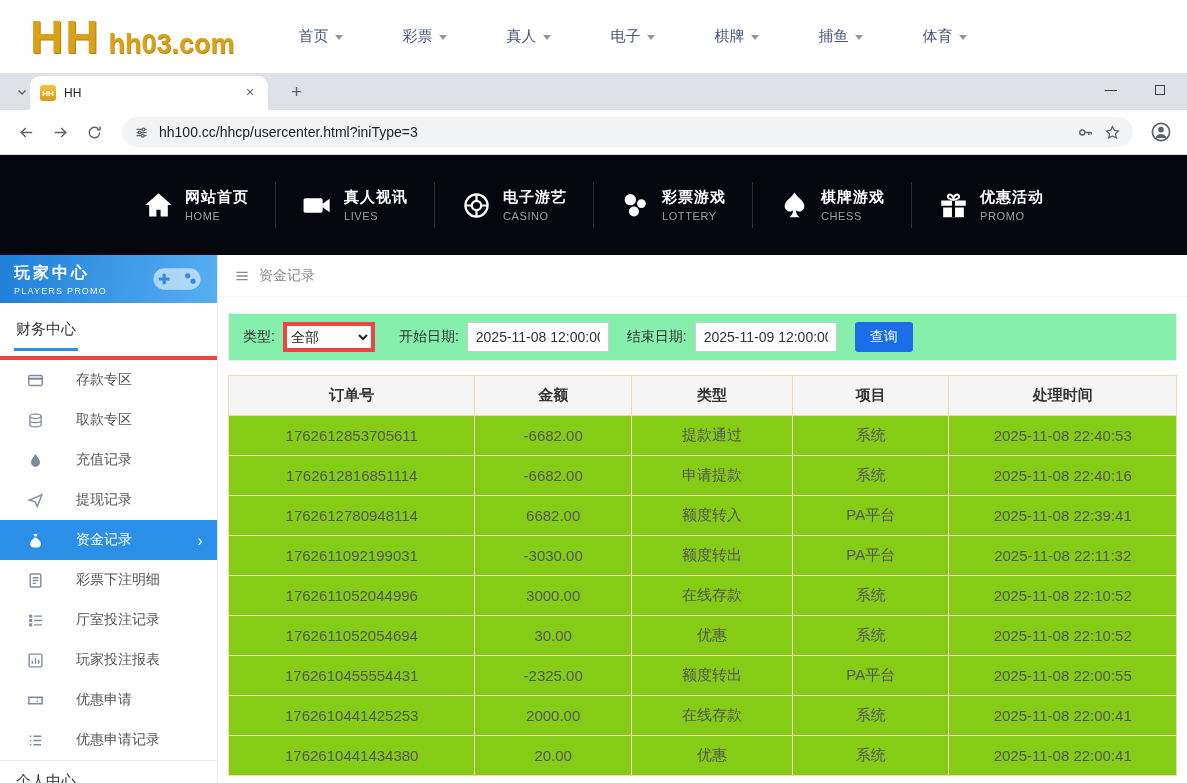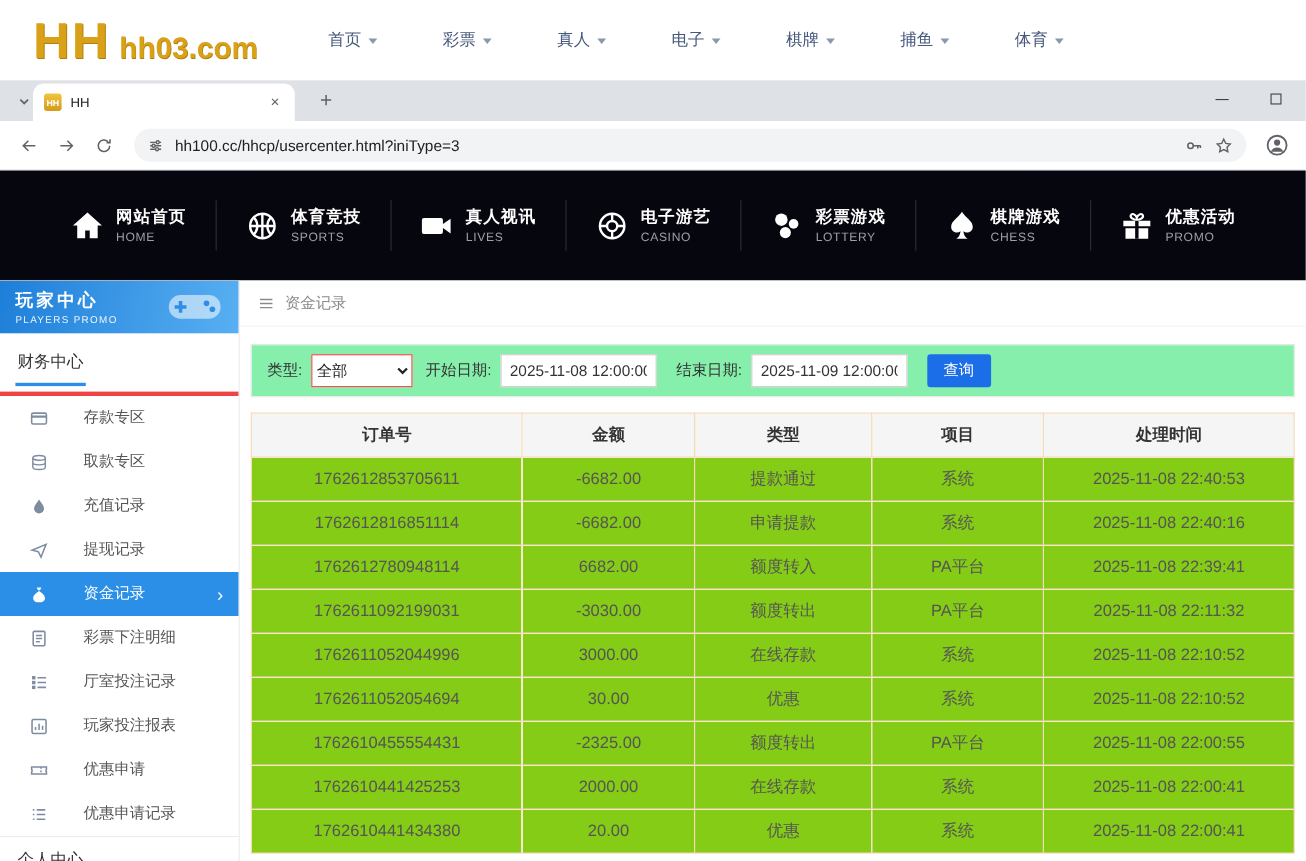--- a/index.html
+++ b/index.html
@@ -90,22 +90,22 @@
   
   .main { flex:1; background:#fff; overflow:hidden; }
   .breadcrumb { height:42px; display:flex; align-items:center; gap:9px; padding:0 16px;
     color:#8a8a8a; font-size:14px; border-bottom:1px solid #f4f4f4; }
   .bc-icon { width:16px; height:16px; color:#8a8a8a; display:flex; }
   .bc-icon svg { width:100%; height:100%; }
 
   .filterbar { margin:16px 10px 0; border:1px solid #ececec; background:#86efac;
     padding:8px 14px; display:flex; align-items:center; gap:8px; font-size:14px; color:#333; height:48px; }
   .filterbar label { flex:none; }
-  .type-select { height:30px; width:92px; font-size:14px; border:1px solid #ef4444; background:#fff;
-    color:#222; margin-right:4px; font-family:inherit; }
+  .type-select { height:30px; width:92px; font-size:14px; border:4px solid #ef4444; background:#fff;
+    color:#222; margin-right:16px; font-family:inherit; }
   .date-input { height:30px; width:142px; border:1px solid #ccc; padding:0 8px; font-size:14px;
     color:#333; margin-right:10px; font-family:inherit; }
   .query-btn { height:30px; padding:0 15px; background:#1c6ee8; color:#fff; border:none;
     border-radius:3px; font-size:14px; cursor:pointer; font-family:inherit; }
 
   .records { width:calc(100% - 20px); margin:14px 10px 0; border-collapse:collapse; table-layout:fixed;border-radius:23px; }
   .records th, .records td { border:1px solid #f3d8b2; height:40px; text-align:center;
     font-size:15px; overflow:hidden; white-space:nowrap; }
   .records th { background:#f5f5f5; color:#333; font-weight:bold; }
   .records td { color:#555; background:#84cc16; }
@@ -226,32 +226,20 @@
                 <path fill="currentColor" d="M12 2.5 1.8 11.6h3v9h5.6v-5.4h3.2v5.4h5.6v-9h3z"></path>
               </svg>
             </span>
             <span class="dnav-text">
               <span class="dnav-title">网站首页</span>
               <span class="dnav-sub">HOME</span>
             </span>
           </div>
           <div class="dnav-item">
             <span class="dnav-icon">
-              <svg viewBox="0 0 24 24" fill="none" stroke="currentColor" stroke-width="1.7">
-                <circle cx="12" cy="12" r="8.6"></circle>
-                <path d="M12 3.4v17.2M3.4 12h17.2M5.9 5.9c3.4 3.4 3.4 8.8 0 12.2M18.1 5.9c-3.4 3.4-3.4 8.8 0 12.2"></path>
-              </svg>
-            </span>
-            <span class="dnav-text">
-              <span class="dnav-title">体育竞技</span>
-              <span class="dnav-sub">SPORTS</span>
-            </span>
-          </div>
-          <div class="dnav-item">
-            <span class="dnav-icon">
               <svg viewBox="0 0 24 24">
                 <path fill="currentColor" d="M2.6 6.4h12a1.4 1.4 0 0 1 1.4 1.4v2.8l5.4-3.8v10.4l-5.4-3.8v2.8a1.4 1.4 0 0 1-1.4 1.4h-12a1.4 1.4 0 0 1-1.4-1.4V7.8a1.4 1.4 0 0 1 1.4-1.4z"></path>
               </svg>
             </span>
             <span class="dnav-text">
               <span class="dnav-title">真人视讯</span>
               <span class="dnav-sub">LIVES</span>
             </span>
           </div>
           <div class="dnav-item">

